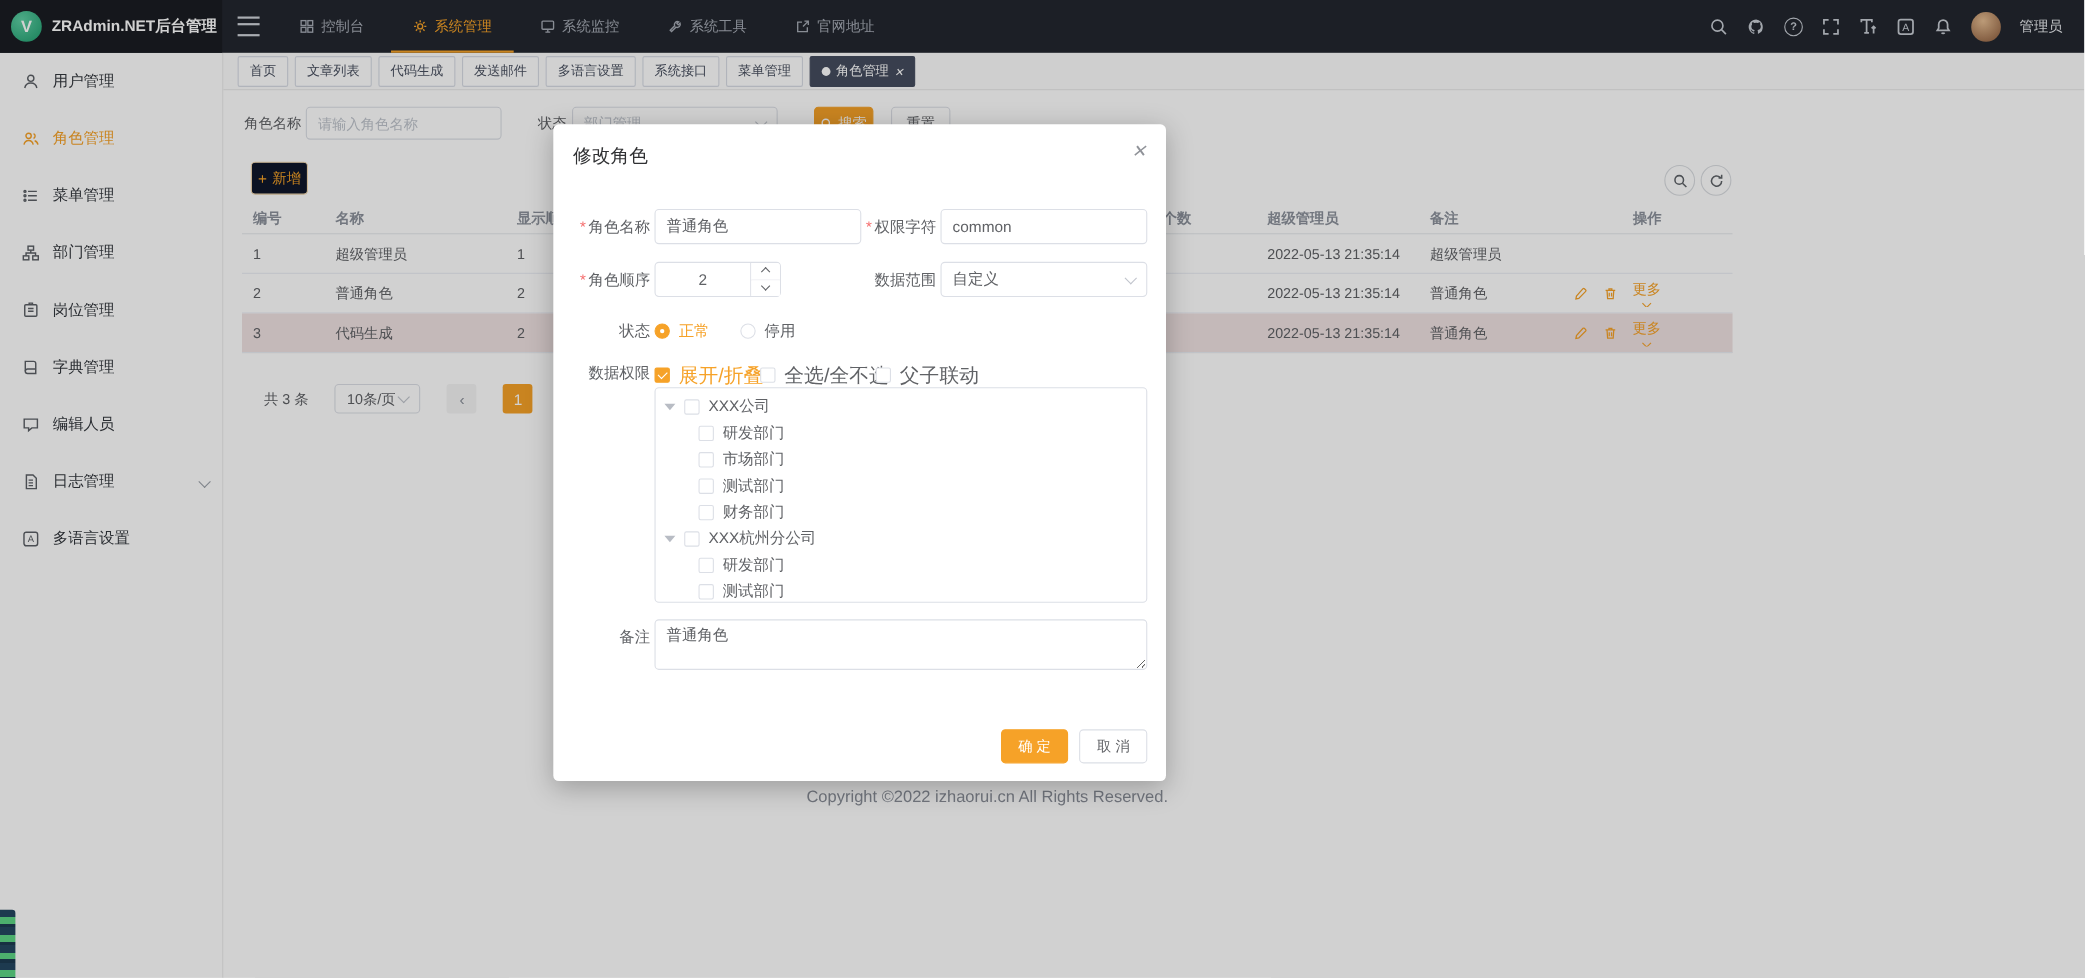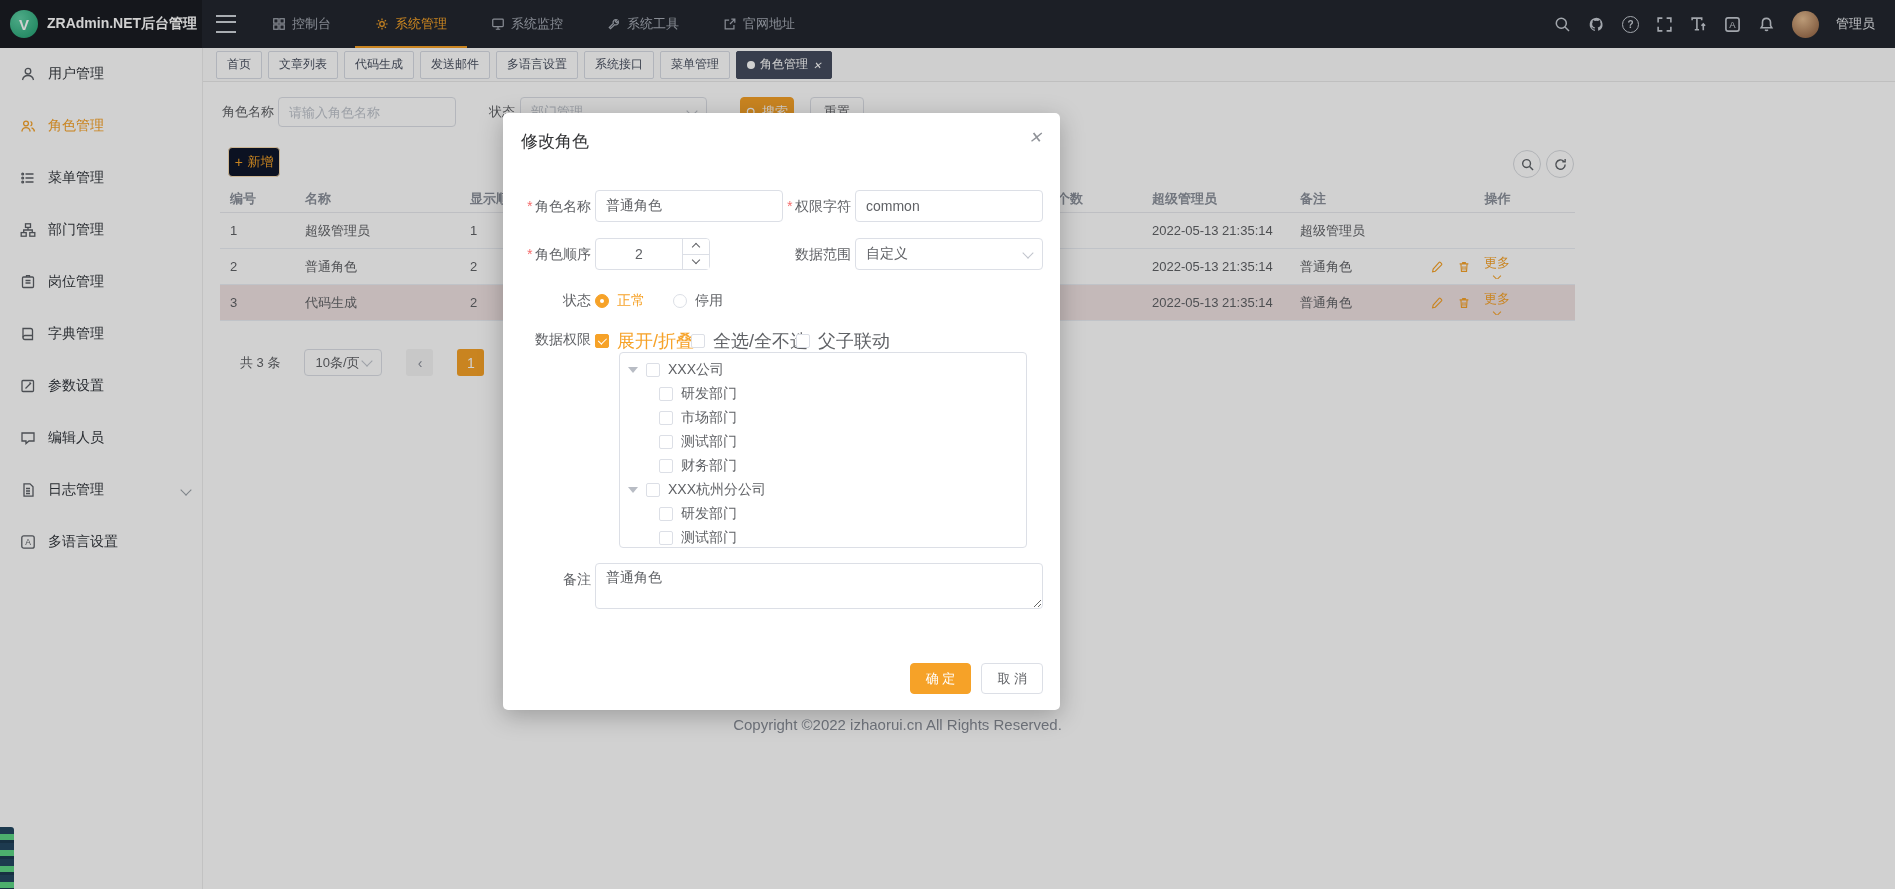--- a/index.html
+++ b/index.html
@@ -104,21 +104,21 @@
   .radio{display:inline-flex;align-items:center;gap:8px;font-size:14px;color:#606266;margin-right:28px;cursor:pointer;}
   .rdo{width:14px;height:14px;border-radius:50%;border:1px solid #dcdfe6;background:#fff;box-sizing:border-box;position:relative;flex:none;}
   .radio.checked .rdo{background:#f6a228;border-color:#f6a228;}
   .radio.checked .rdo::after{content:"";position:absolute;left:4px;top:4px;width:4px;height:4px;border-radius:50%;background:#fff;}
   .radio.checked span{color:#f6a228;}
   .ckb{position:absolute;top:0;display:inline-flex;align-items:center;gap:8px;font-size:18px;color:#606266;cursor:pointer;}
   .box{width:14px;height:14px;border:1px solid #dcdfe6;border-radius:2px;background:#fff;box-sizing:border-box;flex:none;}
   .ckb.on .box{background:#f6a228;border-color:#f6a228;}
   .tick{display:block;width:3.5px;height:7px;border-right:1.5px solid #fff;border-bottom:1.5px solid #fff;transform:rotate(45deg);margin:1px auto 0;}
   .ckb.on > span{color:#f6a228;}
-  .treebox{position:absolute;left:92px;top:239px;width:408px;height:196px;border:1px solid #dcdfe6;border-radius:4px;box-sizing:border-box;padding-top:5px;overflow:hidden;margin-left:24px;}
+  .treebox{position:absolute;left:92px;top:239px;width:448px;height:196px;border:1px solid #dcdfe6;border-radius:4px;box-sizing:border-box;padding-top:5px;overflow:hidden;}
   .trow{display:flex;align-items:center;height:24px;padding-left:8px;font-size:14px;color:#606266;cursor:pointer;}
   .trow.child{padding-left:39px;}
   .tri{width:0;height:0;border-left:5px solid transparent;border-right:5px solid transparent;border-top:6px solid #b8bcc4;margin-right:8px;flex:none;}
   .cb{width:14px;height:14px;border:1px solid #dcdfe6;border-radius:2px;background:#fff;box-sizing:border-box;flex:none;}
   .tlbl{margin-left:8px;}
   .dlg-textarea{position:absolute;left:92px;top:0;width:448px;height:46px;border:1px solid #dcdfe6;border-radius:4px;box-sizing:border-box;padding:5px 10px;font-size:14px;color:#606266;font-family:"Liberation Sans",sans-serif;resize:both;}
   .dlg-footer{position:absolute;top:550px;right:17px;display:flex;gap:10px;}
   .dlg-footer .btn{height:31px;padding:0 15px;}
 
   .corner-widget{position:absolute;left:0;bottom:0;width:14px;height:62px;z-index:60;border-radius:0 3px 0 0;background:repeating-linear-gradient(180deg,#1d3a4f 0 7px,#4caf6d 7px 13px,#173042 13px 16px);}
@@ -253,27 +253,20 @@
           <path d="M5.5 6.5h5M5.5 9h5M6.5 3V1.6h3V3"></path>
         </svg>
       <span>岗位管理</span>
     </div>
     <div class="side-item">
       <svg viewBox="0 0 16 16">
           <path d="M3 2.5h7.5a2 2 0 012 2v9H5a2 2 0 01-2-2v-9z"></path>
           <path d="M3 11.5a2 2 0 012-2h7.5"></path>
         </svg>
       <span>字典管理</span>
-    </div>
-    <div class="side-item">
-      <svg viewBox="0 0 16 16">
-          <rect x="2" y="2.5" width="11.5" height="11" rx="1"></rect>
-          <path d="M5.5 10.5l5.5-5.5M9.5 4.5l1.5 1.5"></path>
-        </svg>
-      <span>参数设置</span>
     </div>
     <div class="side-item">
       <svg viewBox="0 0 16 16">
           <path d="M2 3h12v8H9l-3 2.5V11H2z"></path>
         </svg>
       <span>编辑人员</span>
     </div>
     <div class="side-item">
       <svg viewBox="0 0 16 16">
           <path d="M4 1.8h6l3 3v9.4H4z"></path>

